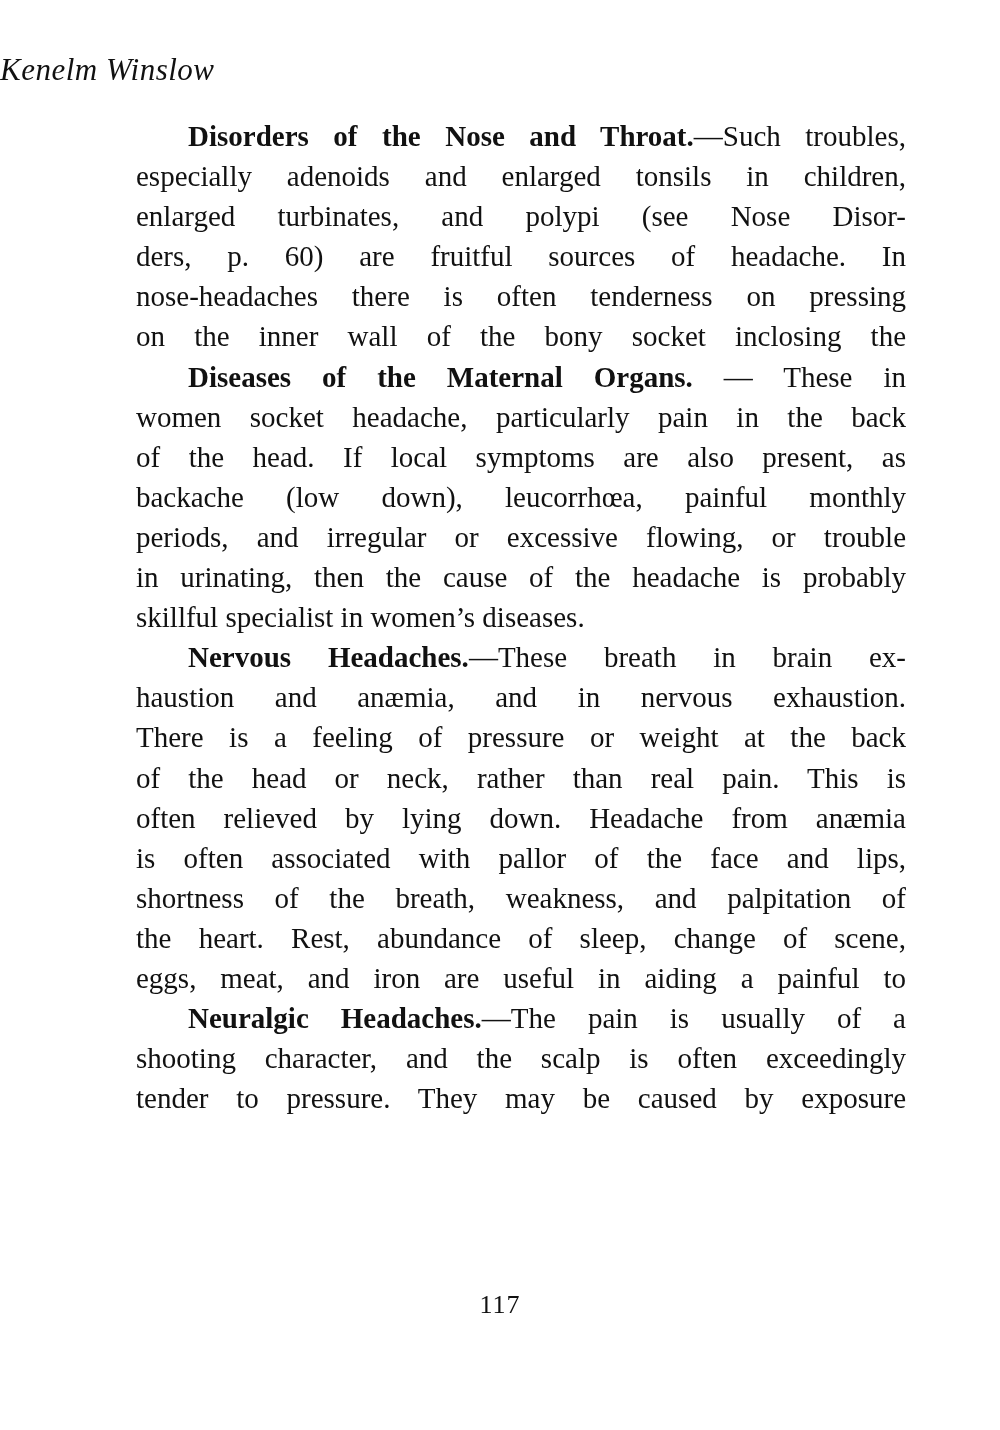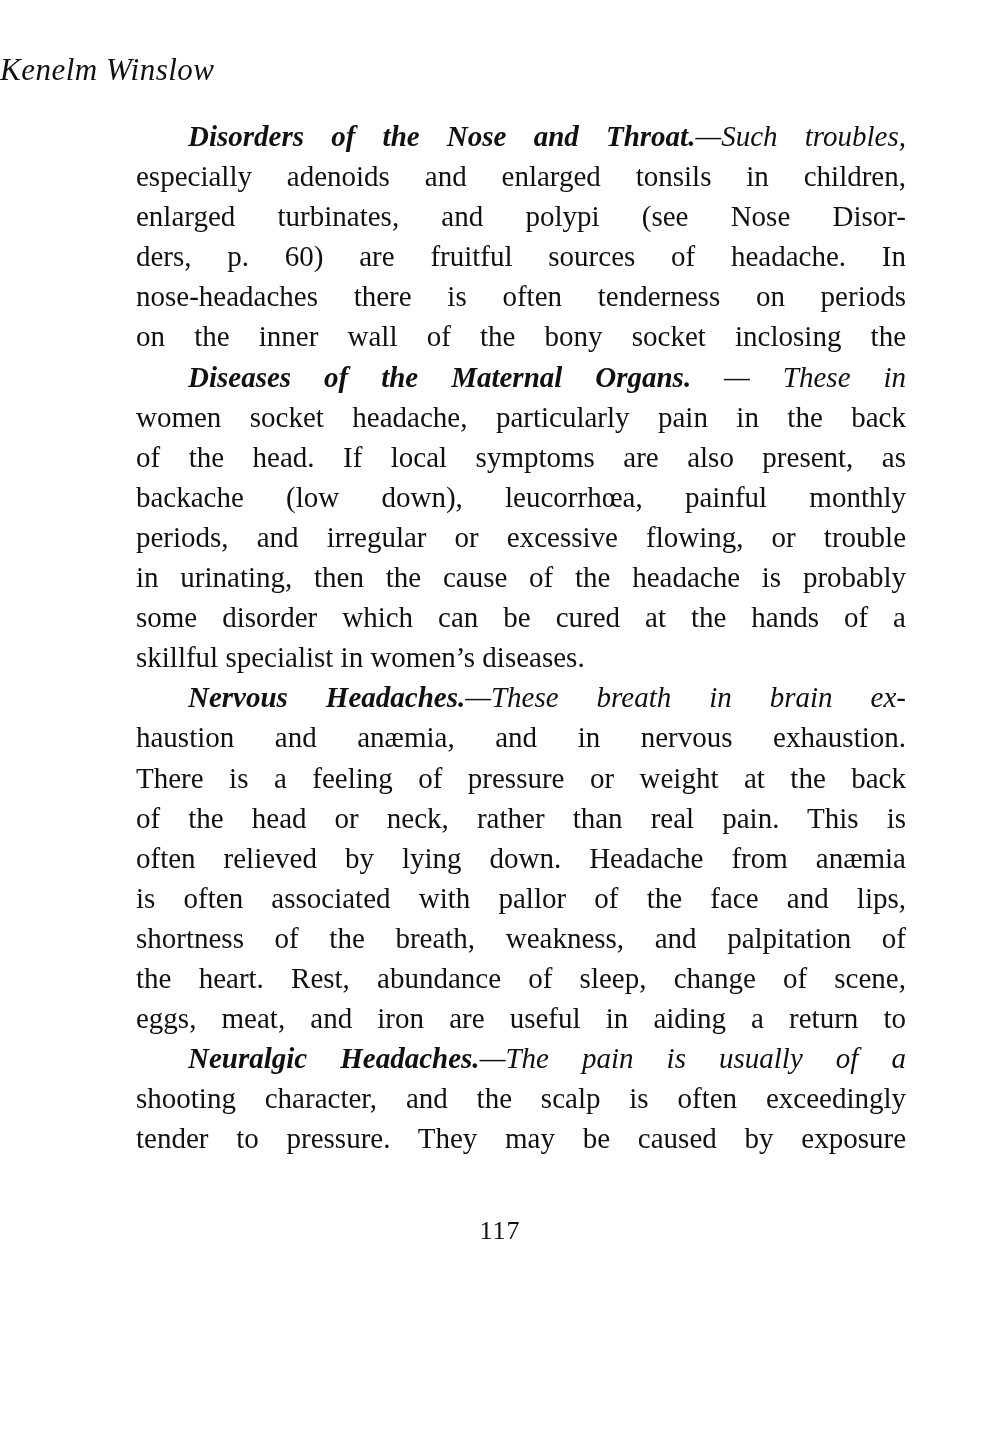--- a/index.html
+++ b/index.html
@@ -38,72 +38,70 @@
       font-size: 29px;
       white-space: nowrap;
       text-align: justify;
       text-align-last: justify;
     }
     .line.last {
       text-align-last: left;
     }
     .line.indent {
       padding-left: 52px;
-      font-style: italic;
     }
     .run-in {
       font-weight: bold;
     }
     .folio {
       position: absolute;
-      top: 1216px;
+      top: 1290px;
       left: 0;
       width: 1000px;
       text-align: center;
       font-size: 26px;
       letter-spacing: 1px;
     }
   </style>
 </head>
 <body>
 
 <div class="running-head">Kenelm Winslow</div>
 
 <div class="page-body">
 
   <div>
     <span class="line indent"><span class="run-in">Disorders of the Nose and Throat.</span><span>—Such troubles,</span></span>
     <span class="line">especially adenoids and enlarged tonsils in children,</span>
     <span class="line">enlarged turbinates, and polypi (see Nose Disor-</span>
     <span class="line">ders, p. 60) are fruitful sources of headache.  In</span>
-    <span class="line">nose-headaches there is often tenderness on periods</span>
+    <span class="line">nose-headaches there is often tenderness on pressing</span>
     <span class="line">on the inner wall of the bony socket inclosing the</span>
   </div>
 
   <div>
     <span class="line indent"><span class="run-in">Diseases of the Maternal Organs.</span><span> — These in</span></span>
     <span class="line">women socket headache, particularly pain in the back</span>
     <span class="line">of the head.  If local symptoms are also present, as</span>
     <span class="line">backache (low down), leucorrhœa, painful monthly</span>
     <span class="line">periods, and irregular or excessive flowing, or trouble</span>
     <span class="line">in urinating, then the cause of the headache is probably</span>
-    <span class="line">some disorder which can be cured at the hands of a</span>
     <span class="line last">skillful specialist in women’s diseases.</span>
   </div>
 
   <div>
     <span class="line indent"><span class="run-in">Nervous Headaches.</span><span>—These breath in brain ex-</span></span>
     <span class="line">haustion and anæmia, and in nervous exhaustion.</span>
     <span class="line">There is a feeling of pressure or weight at the back</span>
     <span class="line">of the head or neck, rather than real pain.  This is</span>
     <span class="line">often relieved by lying down.  Headache from anæmia</span>
     <span class="line">is often associated with pallor of the face and lips,</span>
     <span class="line">shortness of the breath, weakness, and palpitation of</span>
     <span class="line">the heart.  Rest, abundance of sleep, change of scene,</span>
-    <span class="line">eggs, meat, and iron are useful in aiding a return to</span>
+    <span class="line">eggs, meat, and iron are useful in aiding a painful to</span>
   </div>
 
   <div>
     <span class="line indent"><span class="run-in">Neuralgic Headaches.</span><span>—The pain is usually of a</span></span>
     <span class="line">shooting character, and the scalp is often exceedingly</span>
     <span class="line">tender to pressure.  They may be caused by exposure</span>
   </div>
 
 </div>
 

